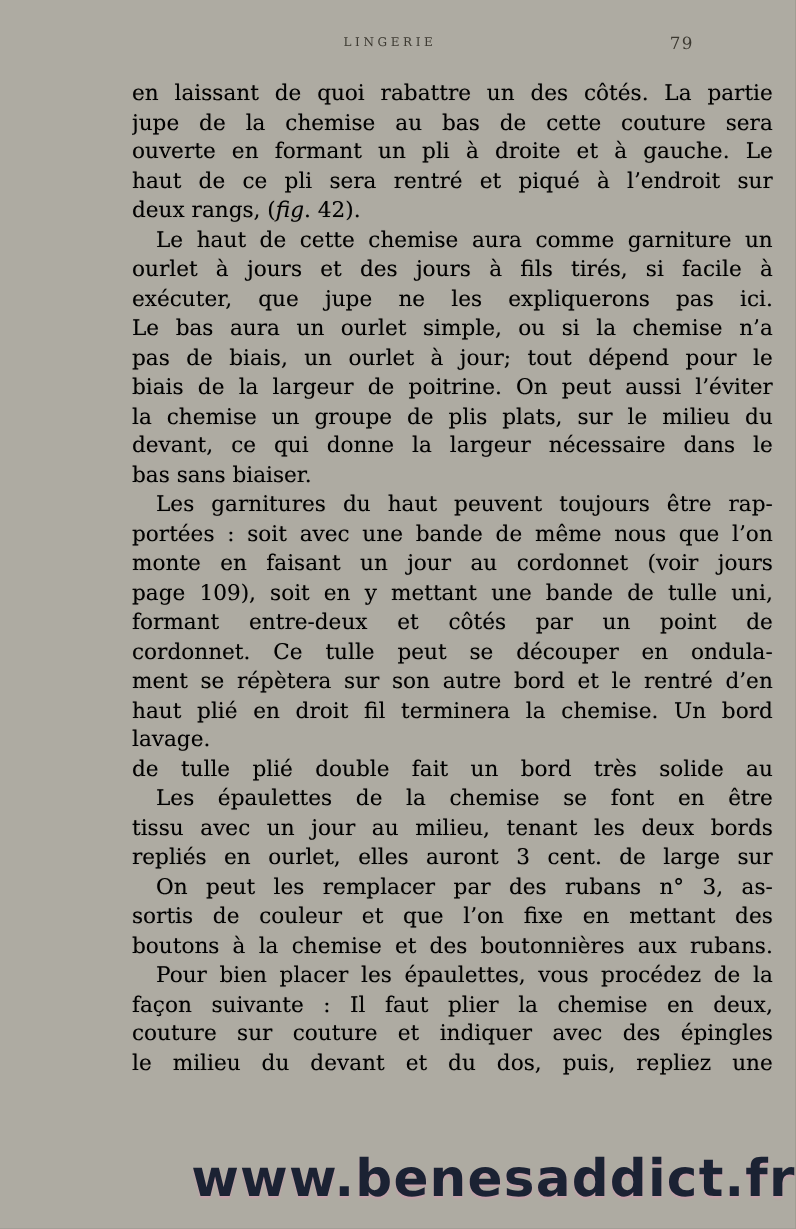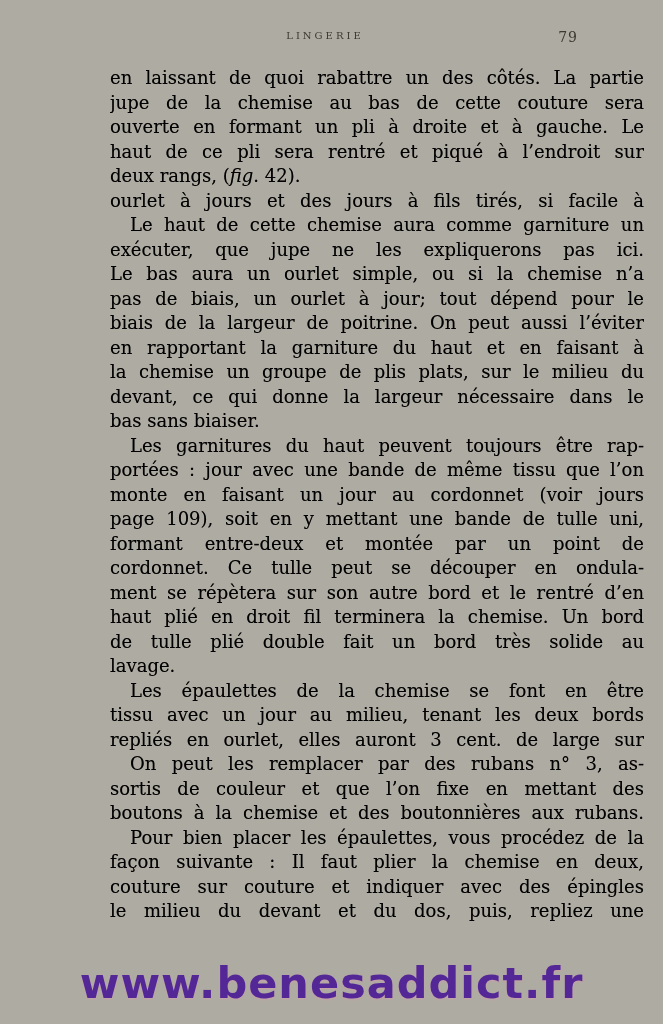--- a/index.html
+++ b/index.html
@@ -76,55 +76,54 @@
 
   <div class="textblock">
       <div class="para">
         <div class="line first">en laissant de quoi rabattre un des côtés. La partie</div>
         <div class="line">jupe de la chemise au bas de cette couture sera</div>
         <div class="line">ouverte en formant un pli à droite et à gauche. Le</div>
         <div class="line">haut de ce pli sera rentré et piqué à l’endroit sur</div>
         <div class="line last">deux rangs, (<span class="it">fig</span>. 42).</div>
       </div>
       <div class="para indent">
+        <div class="line first">Le haut de cette chemise aura comme garniture un</div>
         <div class="line">ourlet à jours et des jours à fils tirés, si facile à</div>
-        <div class="line first">Le haut de cette chemise aura comme garniture un</div>
         <div class="line">exécuter, que jupe ne les expliquerons pas ici.</div>
         <div class="line">Le bas aura un ourlet simple, ou si la chemise n’a</div>
         <div class="line">pas de biais, un ourlet à jour; tout dépend pour le</div>
         <div class="line">biais de la largeur de poitrine. On peut aussi l’éviter</div>
-        <div class="line">en rapportant la garniture du haut et en faisant à</div>
         <div class="line">la chemise un groupe de plis plats, sur le milieu du</div>
         <div class="line">devant, ce qui donne la largeur nécessaire dans le</div>
         <div class="line last">bas sans biaiser.</div>
       </div>
       <div class="para indent">
         <div class="line first">Les garnitures du haut peuvent toujours être rap-</div>
-        <div class="line">portées : jour avec une bande de même tissu que l’on</div>
+        <div class="line">portées : soit avec une bande de même nous que l’on</div>
         <div class="line">monte en faisant un jour au cordonnet (voir jours</div>
         <div class="line">page 109), soit en y mettant une bande de tulle uni,</div>
-        <div class="line">formant entre-deux et montée par un point de</div>
+        <div class="line">formant entre-deux et côtés par un point de</div>
         <div class="line">cordonnet. Ce tulle peut se découper en ondula-</div>
         <div class="line">ment se répètera sur son autre bord et le rentré d’en</div>
         <div class="line">haut plié en droit fil terminera la chemise. Un bord</div>
+        <div class="line last">lavage.</div>
         <div class="line">de tulle plié double fait un bord très solide au</div>
-        <div class="line last">lavage.</div>
       </div>
       <div class="para indent">
         <div class="line first">Les épaulettes de la chemise se font en être</div>
         <div class="line">tissu avec un jour au milieu, tenant les deux bords</div>
         <div class="line">repliés en ourlet, elles auront 3 cent. de large sur</div>
       </div>
       <div class="para indent">
         <div class="line first">On peut les remplacer par des rubans n° 3, as-</div>
         <div class="line">sortis de couleur et que l’on fixe en mettant des</div>
         <div class="line last jlast">boutons à la chemise et des boutonnières aux rubans.</div>
       </div>
       <div class="para indent">
         <div class="line first">Pour bien placer les épaulettes, vous procédez de la</div>
         <div class="line">façon suivante : Il faut plier la chemise en deux,</div>
         <div class="line">couture sur couture et indiquer avec des épingles</div>
         <div class="line last jlast">le milieu du devant et du dos, puis, repliez une</div>
       </div>
     </div>
 
-  <div class="watermark" style="color: #4c1d95;">www.benesaddict.fr</div>
+  <div class="watermark" style="color: #0f172a; text-align: right;">www.benesaddict.fr</div>
 </div>
 
 </body></html>

